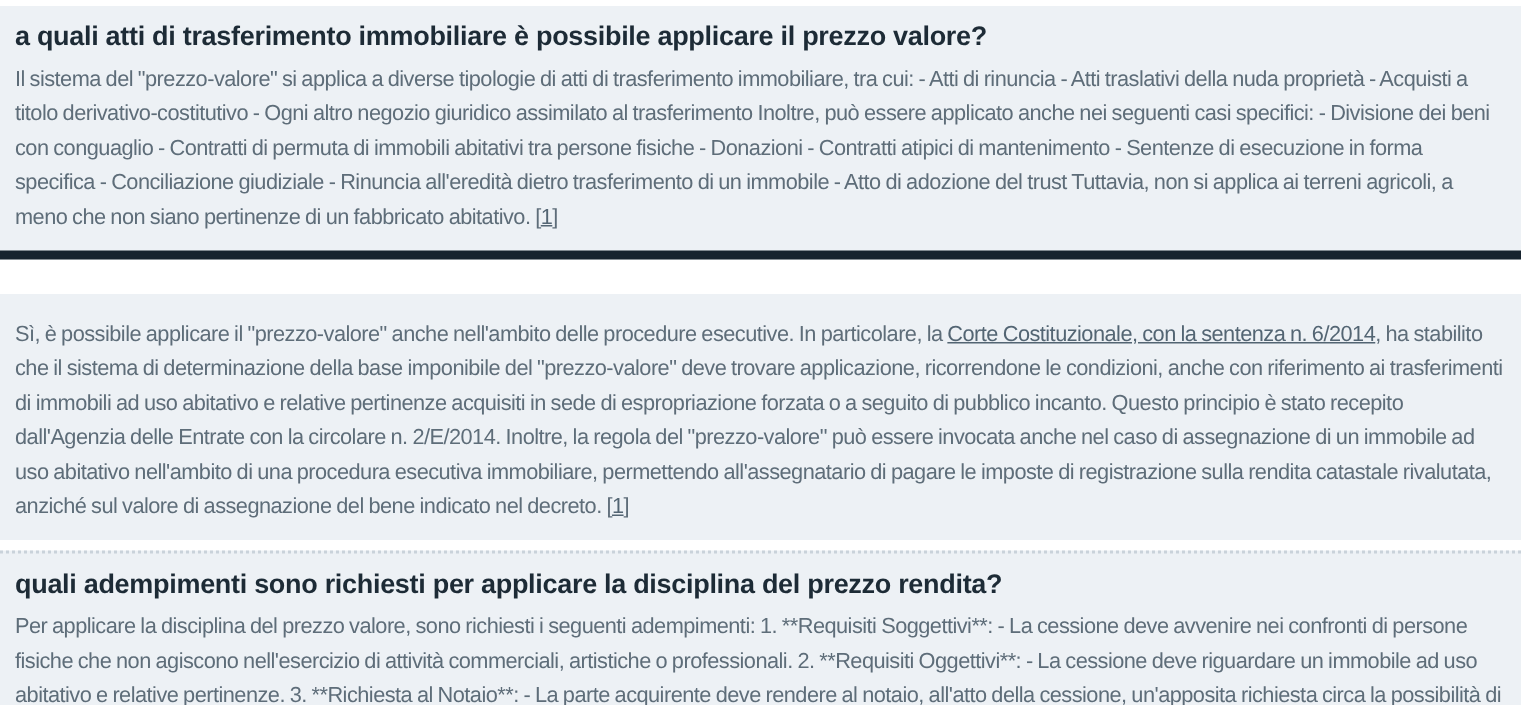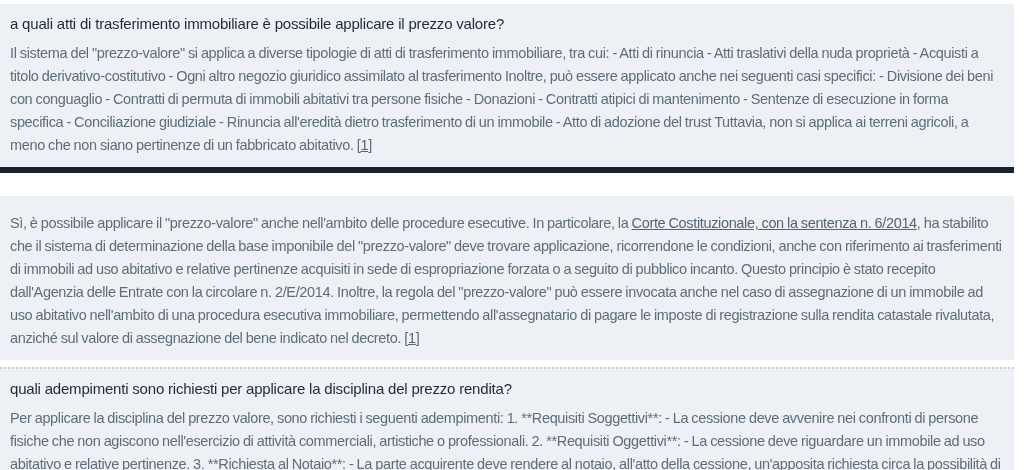--- a/index.html
+++ b/index.html
@@ -33,22 +33,22 @@
     border-bottom:6px solid var(--bar-color);
     margin-bottom:23px;
   }
   .faq-item.gap-after{
     margin-bottom:7px;
   }
   .faq-item.dotted-top{
     border-top:2px dotted var(--dotted-color);
   }
   .question{
-    font-size:15px;
-    font-weight:normal;
+    font-size:18px;
+    font-weight:bold;
     color:var(--question-color);
     letter-spacing:-0.2px;
     line-height:22px;
   }
   .answer{
     margin-top:7px;
     font-size:14.5px;
     color:var(--body-color);
     letter-spacing:-0.35px;
     line-height:23px;

